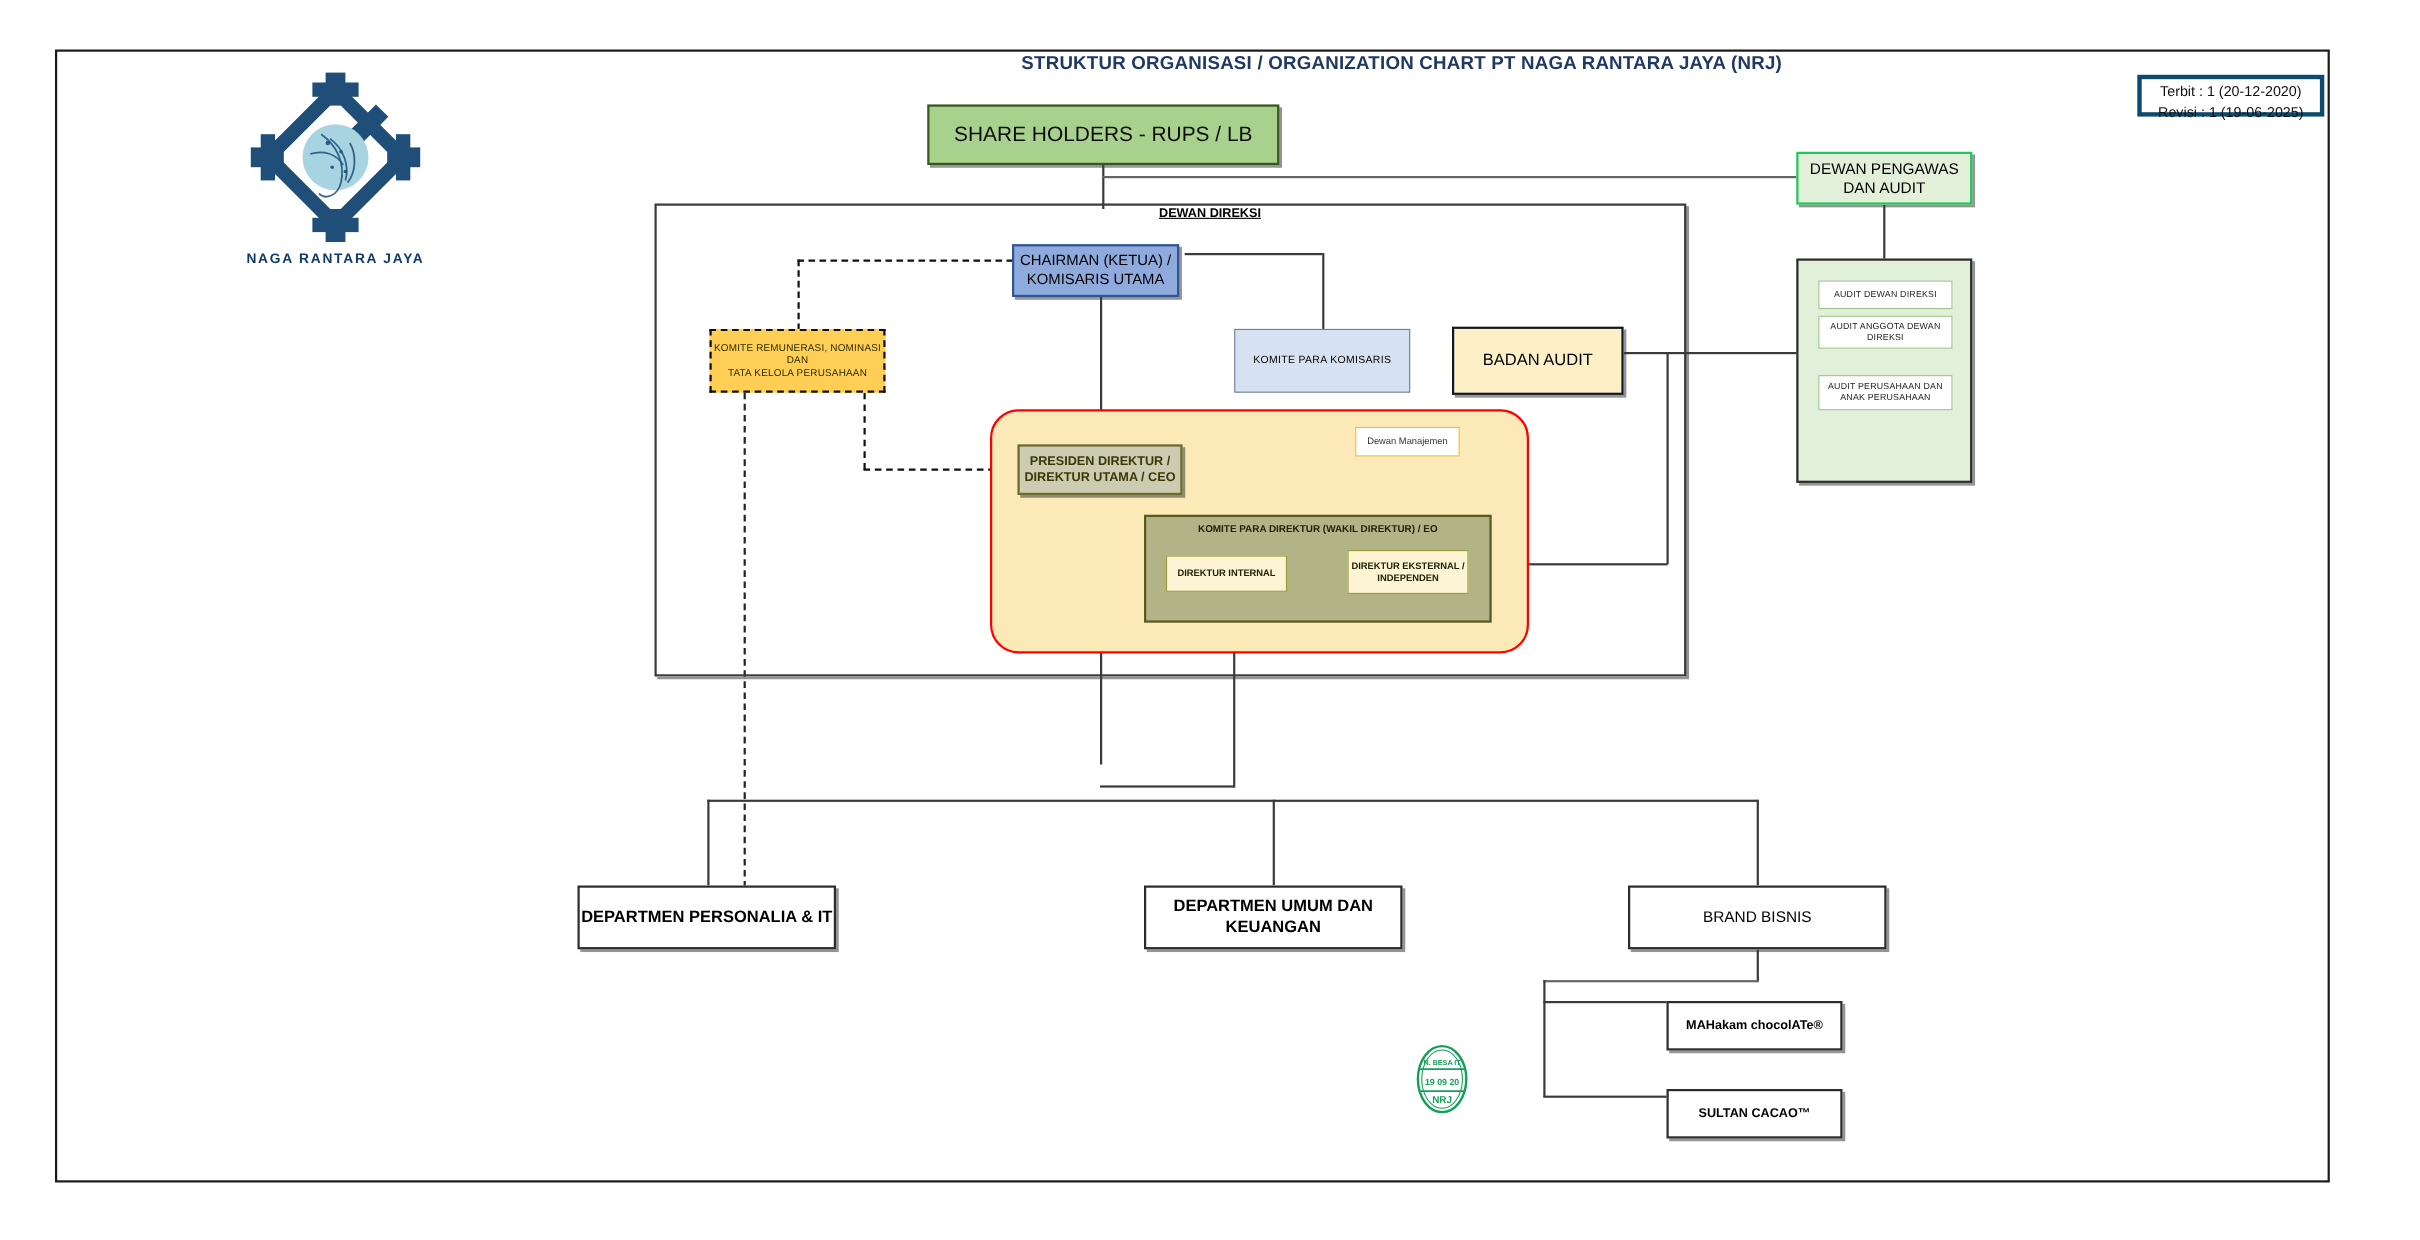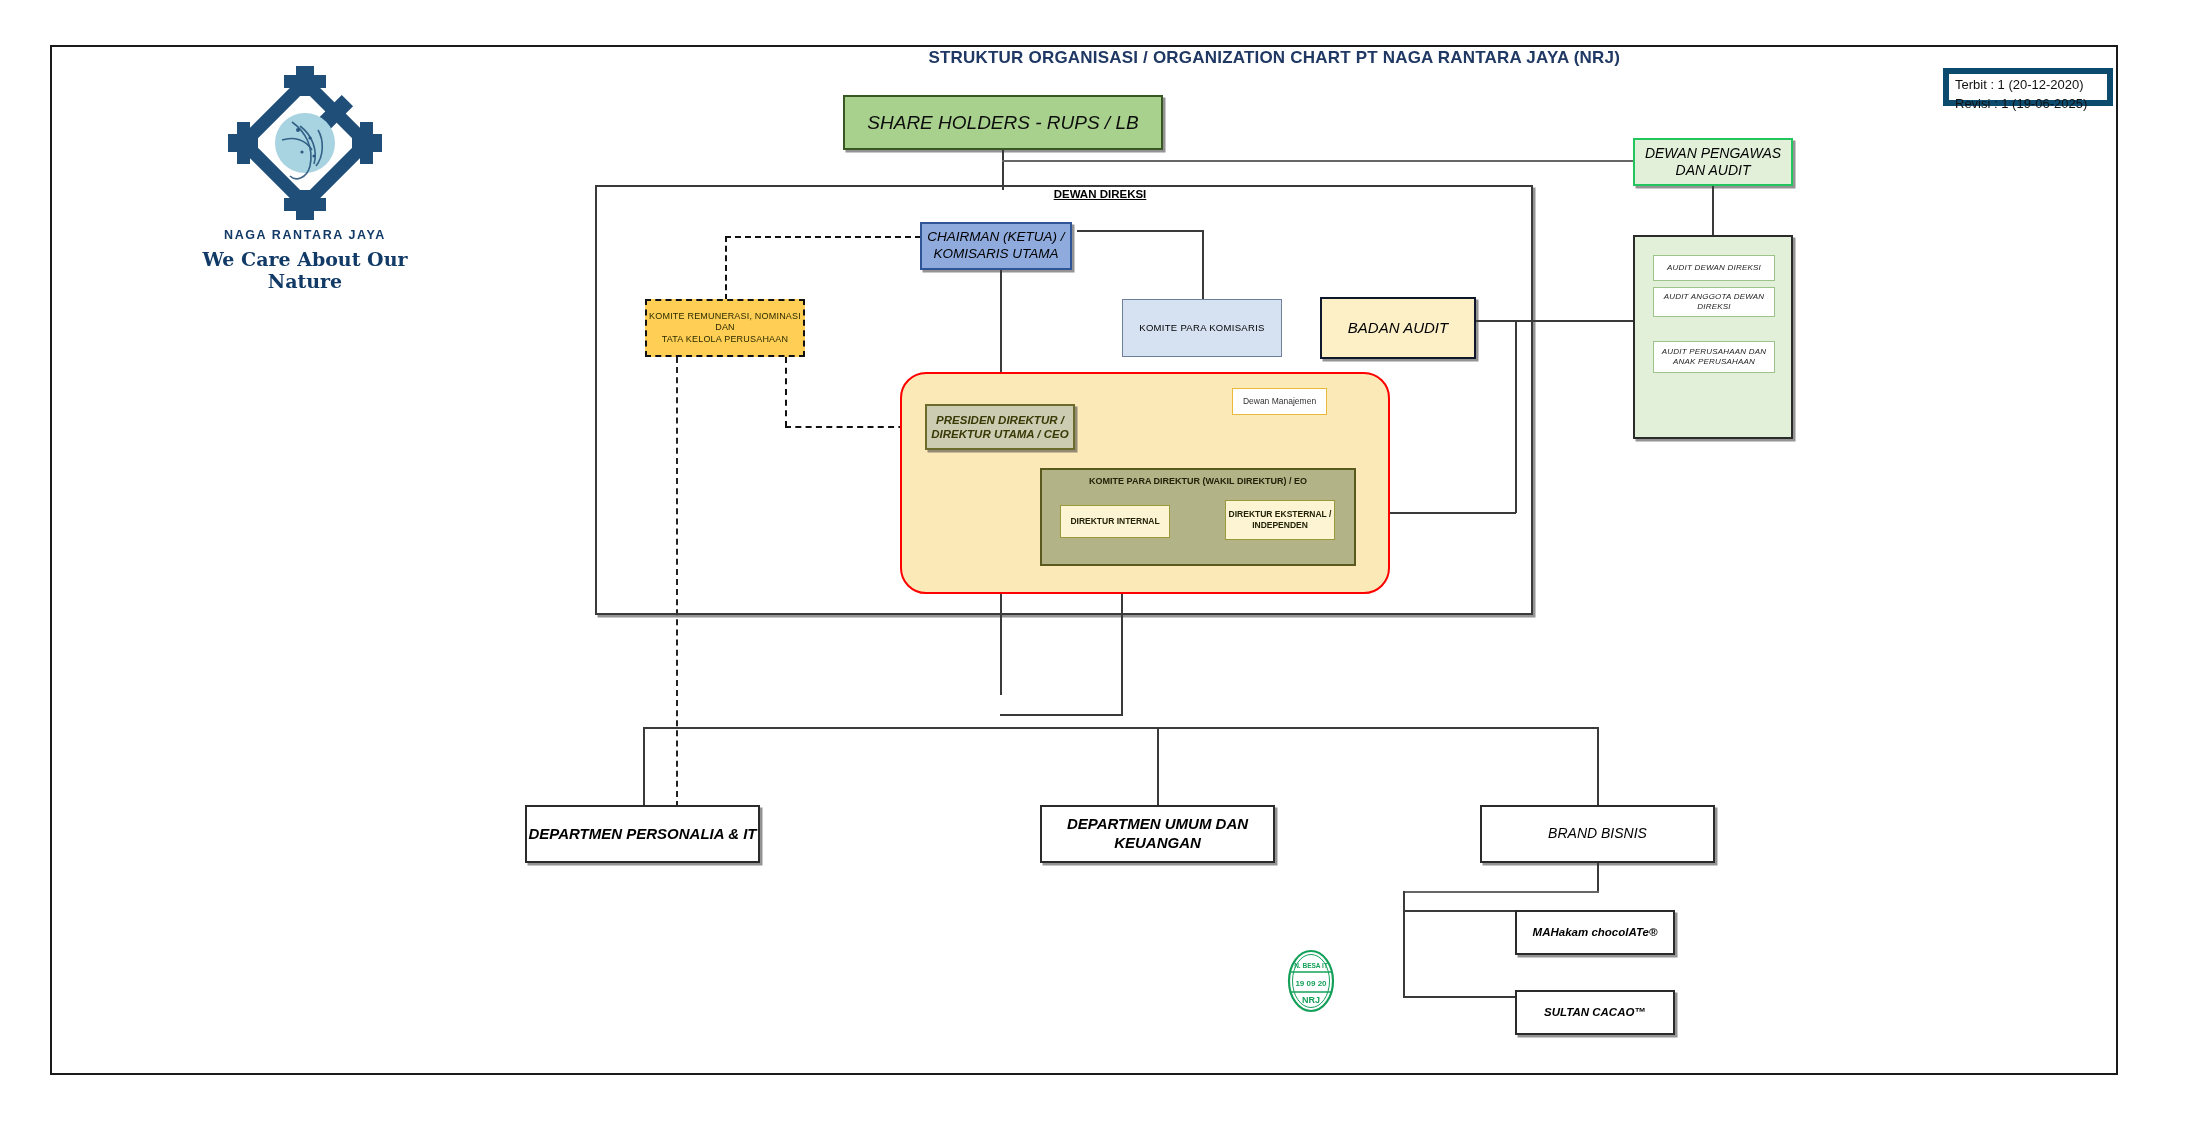--- a/index.html
+++ b/index.html
@@ -8,33 +8,33 @@
   .abs{position:absolute;box-sizing:border-box;}
   .ctr{display:flex;align-items:center;justify-content:center;text-align:center;line-height:1.25;}
 
   
   #page-frame{left:50px;top:45px;width:2068px;height:1030px;border:2px solid #1a1a1a;background:#fff;}
 
   
   #chart-title{left:560px;top:48px;width:1060px;font-size:17px;font-weight:bold;color:#1F3864;text-align:right;letter-spacing:.2px;}
 
   
-  #rev-box{left:1943px;top:68px;width:170px;height:38px;border:6px solid #0c4a6e;background:#fff;
-           padding:2px 6px;font-size:13px;color:#111;line-height:1.45;}
+  #rev-box{left:1943px;top:68px;width:170px;height:38px;border:4px solid #0c4a6e;background:#fff;
+           padding:2px 6px;font-size:13px;color:#111;line-height:1.45;text-align:center;}
 
   
   #logo-wrap{left:180px;top:60px;width:250px;height:230px;}
   #logo-mark{position:absolute;left:42px;top:0px;width:166px;height:166px;}
   #logo-name{position:absolute;left:0;top:168px;width:250px;font-size:12.5px;letter-spacing:1.6px;color:#123a66;text-align:center;font-weight:600;}
   #logo-tag{position:absolute;left:0;top:188px;width:250px;font-size:19px;color:#123a66;text-align:center;
             font-family:"DejaVu Serif",serif;font-weight:bold;}
 
   
   .box{border:2px solid #2b2b2b;background:#fff;font-size:13px;color:#000;}
-  .shadow{box-shadow:2.5px 2.5px 0 rgba(60,60,60,.55);font-style:italic;}
+  .shadow{box-shadow:2.5px 2.5px 0 rgba(60,60,60,.55);}
 
   #shareholders{left:843px;top:95px;width:320px;height:55px;background:#A9D18E;border:2px solid #385723;
                 font-size:19px;color:#0d0d0d;}
   #dewan-pengawas{left:1633px;top:138px;width:160px;height:48px;background:#E2F0D9;border:2px solid #22c55e;font-size:14px;}
   #audit-panel{left:1633px;top:235px;width:160px;height:204px;background:#E2F0D9;border:2px solid #2b2b2b;}
   .audit-item{background:#fff;border:1px solid #9CC38A;font-size:8px;color:#222;letter-spacing:.2px;}
 
   #dewan-direksi-frame{left:595px;top:185px;width:938px;height:430px;border:2px solid #3a3a3a;background:transparent;}
   #dewan-direksi-label{left:1010px;top:188px;width:180px;font-size:11.5px;font-weight:bold;color:#000;
                        text-align:center;text-decoration:underline;}
@@ -121,21 +121,20 @@
         <path d="M96 70 c6 10 6 26 -2 36"></path>
       </g>
       <g fill="#1F4E79" opacity=".9">
         <circle cx="76" cy="70" r="2"></circle>
           <circle cx="88" cy="78" r="1.6"></circle>
         <circle cx="80" cy="92" r="1.6"></circle>
           <circle cx="92" cy="96" r="1.6"></circle>
       </g>
     </svg>
     <div id="logo-name">NAGA RANTARA JAYA</div>
-    <div id="logo-tag">We Care About Our Nature</div>
   </div>
 
   <div class="ln lnv abs" style="left:1002px;top:150px;height:40px;"></div>
 
   <div class="ln lnh ln-thin abs" style="left:1002px;top:160px;width:632px;"></div>
 
   <div class="ln lnv abs" style="left:1712px;top:186px;height:50px;"></div>
 
   <div class="ln lnv abs" style="left:1000px;top:270px;height:135px;"></div>
 

